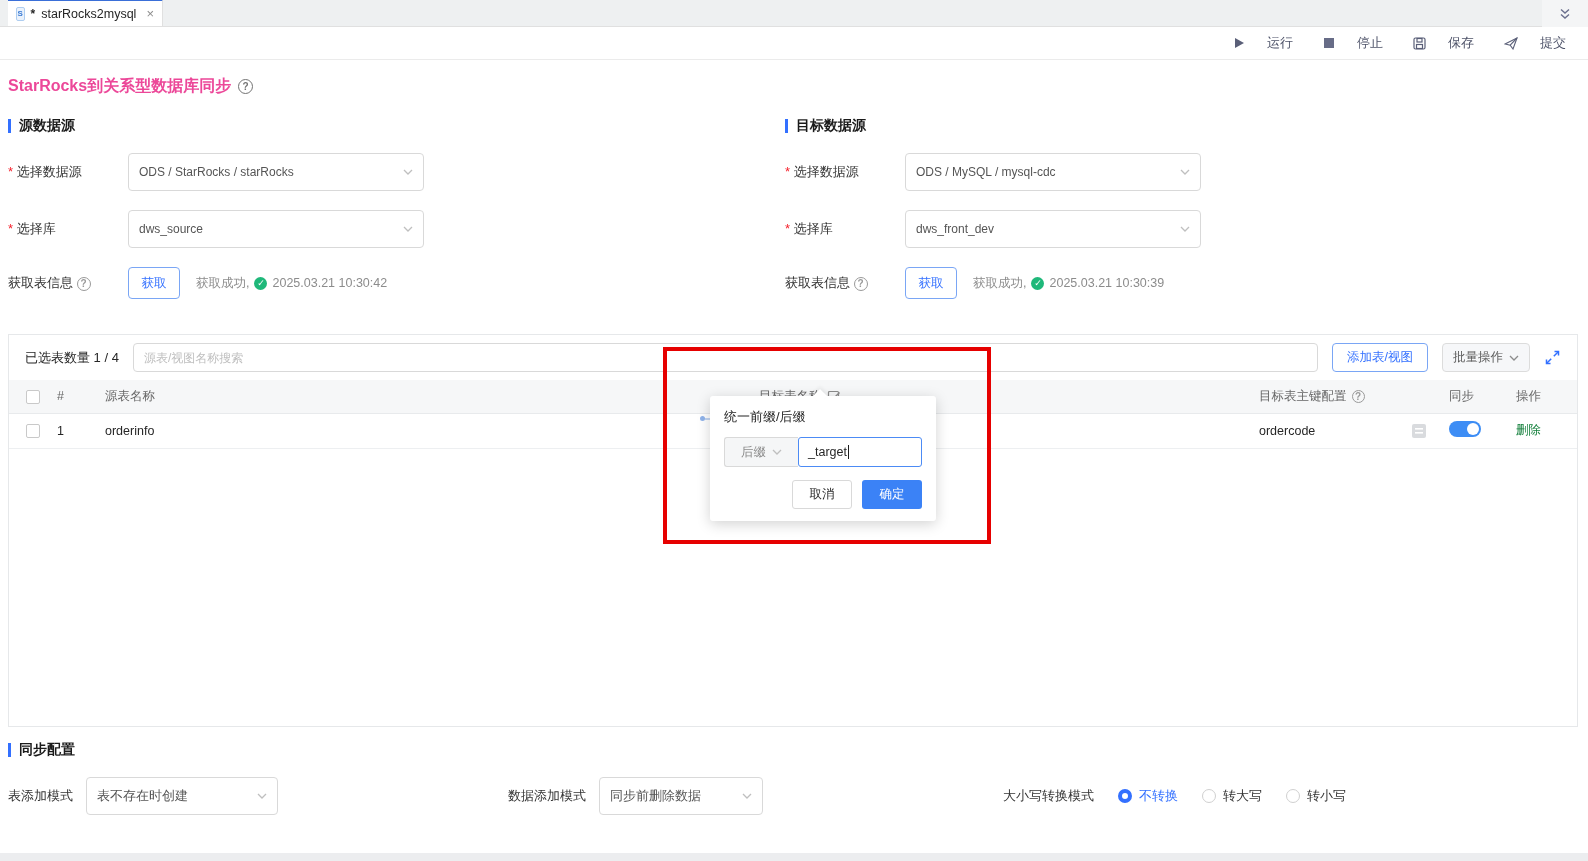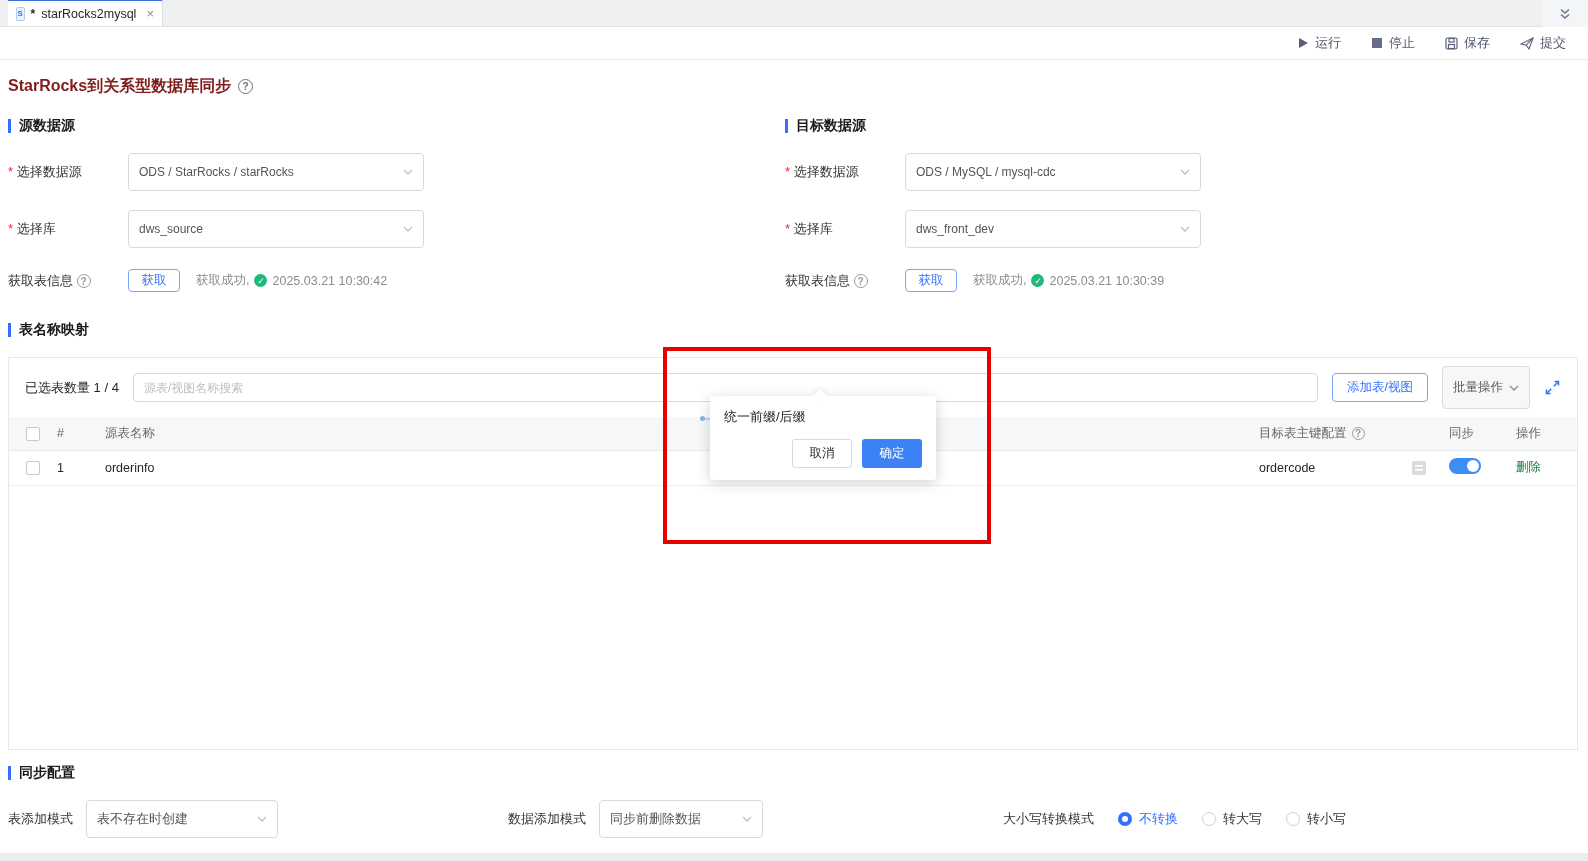--- a/index.html
+++ b/index.html
@@ -18,68 +18,68 @@
     justify-content:center; border-radius:2px; }
   .tab-star { color:#262626; font-weight:bold; }
   .tab-label { color:#262626; font-size:12.5px; }
   .tab-close { color:#8c8c8c; font-size:13px; margin-left:4px; cursor:pointer; }
   .tabbar-right { position:absolute; right:0; top:0; width:46px; height:27px;
     background:#f4f5f6; display:flex; align-items:center; justify-content:center; }
 
   
   .toolbar { height:33px; border-bottom:1px solid #ebebeb; display:flex;
     align-items:center; justify-content:flex-end; gap:30px; padding-right:22px; }
-  .tool-btn { display:flex; align-items:center; gap:6px; color:#4e5369;
+  .tool-btn { display:flex; align-items:center; gap:22px; color:#4e5369;
     font-size:13px; cursor:pointer; }
   .tool-btn svg { display:block; }
 
   
   .content { padding:0 10px 0 8px; }
   .page-title-row { margin:16px 0 0 0; display:flex; align-items:center; gap:7px; }
-  .page-title { font-size:16px; font-weight:bold; color:#7f1d1d; }
+  .page-title { font-size:16px; font-weight:bold; color:#ec4899; }
   .help-ic { width:15px; height:15px; border:1.3px solid #737373; border-radius:50%;
     color:#737373; font-size:10px; display:inline-flex; align-items:center;
     justify-content:center; font-weight:bold; flex:none; }
   .help-ic.light { border-color:#9a9a9a; color:#9a9a9a; width:14px; height:14px; }
 
   .columns { display:flex; margin-top:20px; }
   .col-left { width:777px; flex:none; }
   .col-right { flex:1; }
 
   .sec-title { display:flex; align-items:center; gap:8px; font-size:14px;
     font-weight:bold; color:#1b1b1b; margin-bottom:18px; }
   .sec-bar { width:3px; height:14px; background:#3370ff; flex:none; }
 
   .form-row { display:flex; align-items:center; margin-bottom:19px; min-height:27px; }
   .form-label { width:120px; flex:none; color:#333; font-size:13px; }
   .req::before { content:"* "; color:#f5222d; }
   .select { width:296px; height:27px; border:1px solid #d9d9d9; border-radius:4px;
     background:#fff; display:flex; align-items:center; justify-content:space-between;
     padding:18px 10px; color:#555; cursor:pointer; }
   .chev { width:10px; height:6px; flex:none; }
-  .fetch-btn { width:52px; height:23px; border:1px solid #7aa6f5; border-radius:4px;
+  .fetch-btn { width:52px; height:32px; border:1px solid #7aa6f5; border-radius:4px;
     background:#fff; color:#3370ff; font-size:12.5px; cursor:pointer; }
   .fetch-status { display:flex; align-items:center; gap:5px; margin-left:16px;
     color:#8c8c8c; font-size:12.5px; }
   .ok-ic { width:13px; height:13px; border-radius:50%; background:#1fb87a; color:#fff;
     font-size:9px; display:inline-flex; align-items:center; justify-content:center; }
 
   
   .map-title { margin-top:8px; }
   .panel { margin-top:16px; border:1px solid #e6e8ea; height:393px; position:relative; }
   .panel-toolbar { display:flex; align-items:center; gap:14px; padding:8px 16px 8px 16px; }
   .count-label { font-size:13px; color:#262626; white-space:nowrap; }
   .search-input { flex:1; height:29px; border:1px solid #d9d9d9; border-radius:4px;
     padding:0 10px; font-size:12px; color:#333; outline:none;
     font-family:"Liberation Sans","DejaVu Sans",sans-serif; }
   .search-input::placeholder { color:#bfbfbf; }
   .btn-outline-blue { height:29px; padding:0 14px; border:1px solid #7aa6f5;
     border-radius:4px; background:#fff; color:#3370ff; font-size:12.5px;
     white-space:nowrap; cursor:pointer; }
-  .btn-gray { height:43px; padding:8px 10px; border:1px solid #dcdcdc; border-radius:4px;
+  .btn-gray { height:29px; padding:8px 10px; border:1px solid #dcdcdc; border-radius:4px;
     background:#f6f7f9; color:#595959; font-size:12.5px; display:flex;
     align-items:center; gap:6px; white-space:nowrap; cursor:pointer; }
   .expand-ic { width:17px; height:17px; cursor:pointer; flex:none; }
 
   table.map { width:100%; border-collapse:collapse; table-layout:fixed; font-size:12.5px; }
   table.map th { background:#f6f7f8; height:33px; font-weight:normal; color:#666;
     text-align:left; border-bottom:1px solid #e8eaec; }
   table.map td { height:35px; border-bottom:1px solid #edeff1; color:#262626; }
   th.gapcol, td.gapcol { background:#fff; border-bottom:none; }
   .cell-pad { padding-left:12px; }
@@ -266,24 +266,20 @@
           <button class="fetch-btn">获取</button>
           <span class="fetch-status">
             <span>获取成功,</span>
             <span class="ok-ic">✓</span>
             <span>2025.03.21 10:30:39</span>
           </span>
         </div>
       </div>
     </div>
 
-    <div class="sec-title map-title">
-      <span class="sec-bar"></span>
-      <span>表名称映射</span>
-    </div>
 
     <div class="panel">
       <div class="panel-toolbar">
         <span class="count-label">已选表数量 1 / 4</span>
         <input class="search-input" type="text" placeholder="源表/视图名称搜索" style="">
         <button class="btn-outline-blue">添加表/视图</button>
         <div class="btn-gray">
           <span>批量操作</span>
           <svg class="chev" width="10" height="6" viewBox="0 0 10 6" fill="none" stroke="#8c8c8c" stroke-width="1.3">
               <polyline points="1,1 5,5 9,1"></polyline>
@@ -397,20 +393,32 @@
   </div>
 
   <div class="conn-dot">
       <i></i>
       <b></b>
     </div>
 
   <div class="popup">
     <div class="popup-arrow"></div>
     <div class="popup-title">统一前缀/后缀</div>
+    <div class="popup-row">
+      <div class="popup-select">
+        <span>后缀</span>
+        <svg class="chev" width="10" height="6" viewBox="0 0 10 6" fill="none" stroke="#bfbfbf" stroke-width="1.3">
+            <polyline points="1,1 5,5 9,1"></polyline>
+          </svg>
+      </div>
+      <div class="popup-input">
+        <span>_target</span>
+        <span class="caret"></span>
+      </div>
+    </div>
     <div class="popup-btns">
       <button class="btn-cancel">取消</button>
       <button class="btn-ok">确定</button>
     </div>
   </div>
 
   <div class="red-box"></div>
 
   <div class="footer-strip"></div>
 </div>

